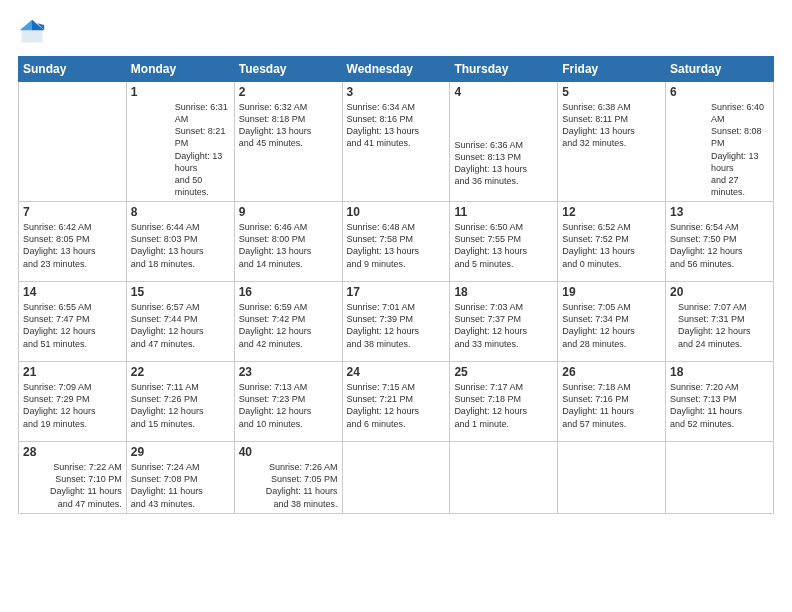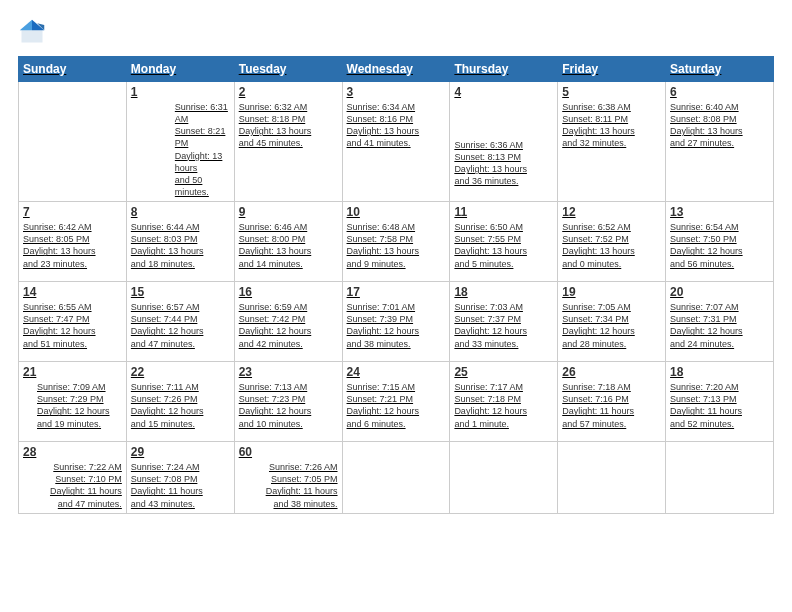--- a/index.html
+++ b/index.html
@@ -9,21 +9,20 @@
       font-family: Arial, sans-serif;
       background: #fff;
       overflow: hidden;
     }
     .page {
       width: 792px;
       height: 460px;
       padding: 18px 18px 10px 18px;
       display: flex;
       flex-direction: column;
-      text-decoration: underline;
     }
     .header {
       display: flex;
       justify-content: space-between;
       align-items: flex-start;
       margin-bottom: 10px;
     }
     .logo {
       display: flex;
       align-items: center;
@@ -171,21 +170,21 @@
           </td>
           <td>
             <span class="day-num">5</span>
             <div class="cell-info" style="white-space: pre-line;">Sunrise: 6:38 AM
 Sunset: 8:11 PM
 Daylight: 13 hours
 and 32 minutes.</div>
           </td>
           <td>
             <span class="day-num">6</span>
-            <div class="cell-info" style="white-space: pre-line;">Sunrise: 6:40 AM
+            <div class="cell-info" style="white-space: pre-line; margin-left: 41px;">Sunrise: 6:40 AM
 Sunset: 8:08 PM
 Daylight: 13 hours
 and 27 minutes.</div>
           </td>
         </tr>
         <tr>
           <td>
             <span class="day-num">7</span>
             <div class="cell-info" style="white-space: pre-line;">Sunrise: 6:42 AM
 Sunset: 8:05 PM
@@ -273,30 +272,30 @@
           </td>
           <td>
             <span class="day-num">19</span>
             <div class="cell-info" style="white-space: pre-line;">Sunrise: 7:05 AM
 Sunset: 7:34 PM
 Daylight: 12 hours
 and 28 minutes.</div>
           </td>
           <td>
             <span class="day-num">20</span>
-            <div class="cell-info" style="white-space: pre-line;">Sunrise: 7:07 AM
+            <div class="cell-info" style="white-space: pre-line; margin-left: 8px;">Sunrise: 7:07 AM
 Sunset: 7:31 PM
 Daylight: 12 hours
 and 24 minutes.</div>
           </td>
         </tr>
         <tr>
           <td>
             <span class="day-num">21</span>
-            <div class="cell-info" style="white-space: pre-line; margin-left: 14px;">Sunrise: 7:09 AM
+            <div class="cell-info" style="white-space: pre-line;">Sunrise: 7:09 AM
 Sunset: 7:29 PM
 Daylight: 12 hours
 and 19 minutes.</div>
           </td>
           <td>
             <span class="day-num">22</span>
             <div class="cell-info" style="white-space: pre-line;">Sunrise: 7:11 AM
 Sunset: 7:26 PM
 Daylight: 12 hours
 and 15 minutes.</div>
@@ -346,21 +345,21 @@
 and 47 minutes.</div>
           </td>
           <td>
             <span class="day-num">29</span>
             <div class="cell-info" style="white-space: pre-line;">Sunrise: 7:24 AM
 Sunset: 7:08 PM
 Daylight: 11 hours
 and 43 minutes.</div>
           </td>
           <td>
-            <span class="day-num">60</span>
+            <span class="day-num">40</span>
             <div class="cell-info" style="white-space: pre-line; text-align: right;">Sunrise: 7:26 AM
 Sunset: 7:05 PM
 Daylight: 11 hours
 and 38 minutes.</div>
           </td>
           <td class="empty-cell"></td>
           <td class="empty-cell"></td>
           <td class="empty-cell"></td>
           <td class="empty-cell"></td>
         </tr>

